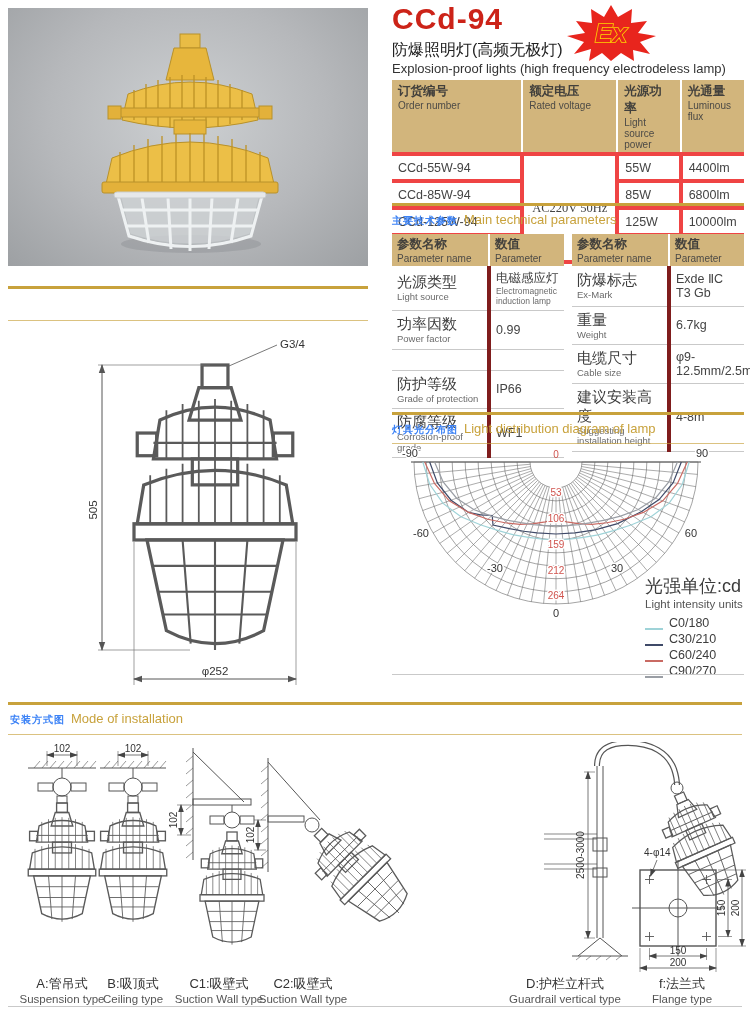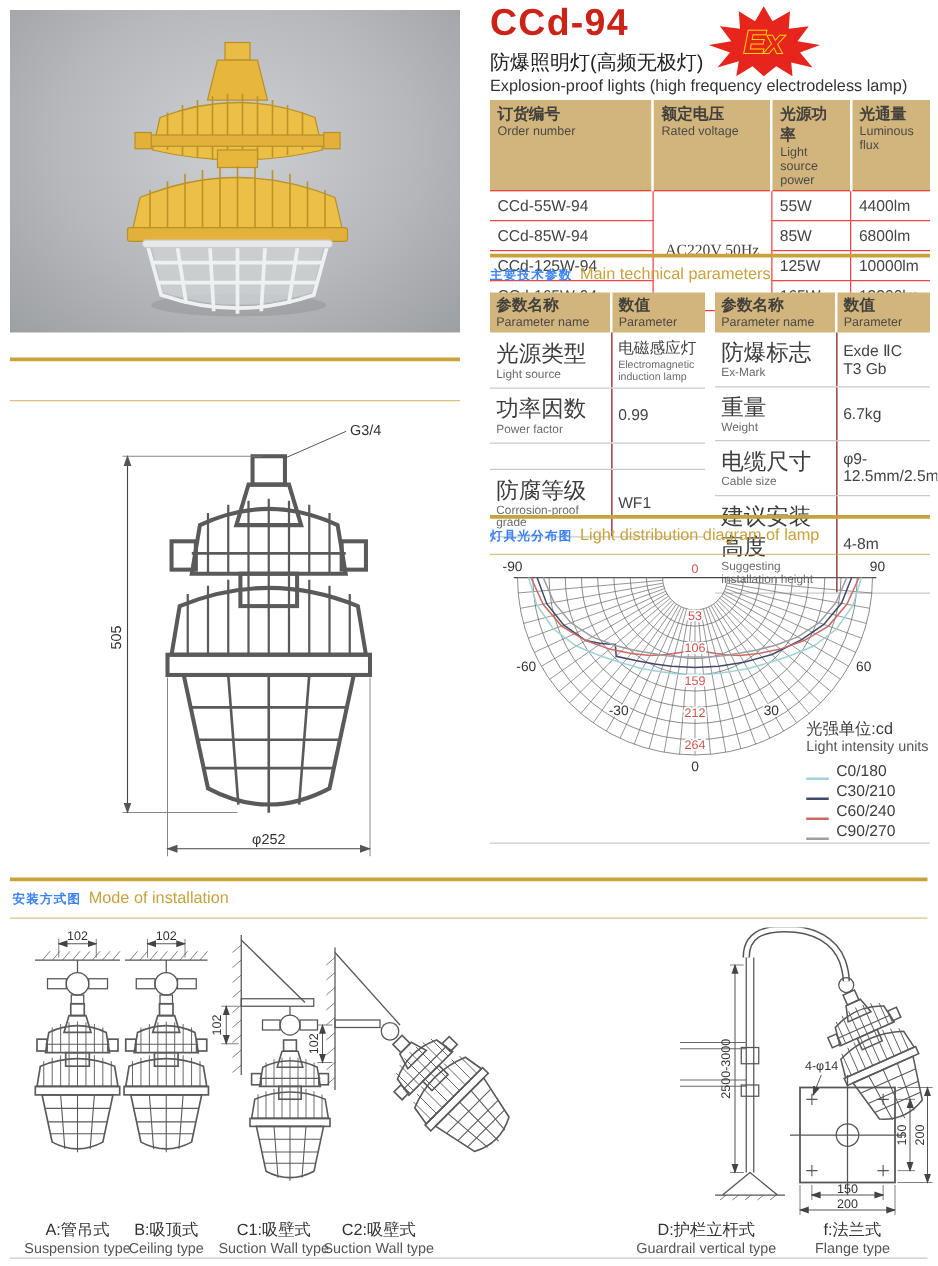--- a/index.html
+++ b/index.html
@@ -20,37 +20,37 @@
   #model{left:392px;top:2px;font-size:30px;font-weight:bold;color:#cc2318;letter-spacing:1px;}
   #sub-zh{left:392px;top:40px;font-size:16px;color:#222;}
   #sub-en{left:392px;top:61px;font-size:13px;color:#333;}
   
   table{border-collapse:collapse;}
   #order-table{left:392px;top:80px;width:352px;font-size:12.5px;}
   #order-table th{background:#d2b57c;text-align:left;vertical-align:top;padding:3px 6px 2px;border-right:2px solid #fff;}
   #order-table th:last-child{border-right:none;}
   th .hzh{display:block;font-size:12.5px;font-weight:bold;color:#42403c;}
   th .hen{display:block;font-size:10px;font-weight:normal;color:#4c4a46;line-height:11px;}
-  #order-table td{border:1px solid #ef4444;padding:3px 6px;font-size:12.5px;color:#444;height:17px;}
+  #order-table td{border:4px solid #ef4444;padding:3px 6px;font-size:12.5px;color:#444;height:17px;}
   #order-table td.vcell{text-align:center;font-family:Liberation Serif, serif;}
   #order-table tr td:first-child{border-left:none;}
   #order-table tr td:last-child{border-right:none;}
   
   .tech-table{width:172px;font-size:11.5px;table-layout:fixed;}
   .tech-table th{background:#d2b57c;text-align:left;vertical-align:top;padding:2px 5px;border-right:2px solid #fff;}
   .tech-table th:last-child{border-right:none;margin-left:46px;}
   .tech-table td{border-bottom:1px solid #c9c9c9;padding:4px 5px;vertical-align:middle;color:#444;}
-  .tech-table td.val{border-left:1px solid #7f1d1d;font-size:12.5px;}
-  .nzh{display:block;font-size:18px;color:#3d3d3d;}
+  .tech-table td.val{border-left:4px solid #7f1d1d;font-size:12.5px;}
+  .nzh{display:block;font-size:15px;color:#3d3d3d;}
   .nen{display:block;font-size:9.5px;color:#6b6b6b;line-height:10.5px;}
   .vsub{display:block;font-size:8.5px;color:#6b6b6b;line-height:9.5px;}
   .spacer-row td{height:12px;}
   
   #legend{left:645px;top:574px;width:102px;}
-  #legend .unit-zh{font-size:13px;color:#3a3a3a;}
+  #legend .unit-zh{font-size:18px;color:#3a3a3a;}
   #legend .unit-en{font-size:11.5px;color:#555;margin-bottom:4px;}
   .legend-row{display:flex;align-items:flex-end;height:16px;}
   .legend-line{display:inline-block;width:18px;height:2px;margin-right:6px;background:#888;}
   .legend-label{font-size:12.5px;color:#3d3d3d;}
   #beam{left:392px;top:620px;}
   #beam .zh{font-size:13.5px;color:#333;}
   #beam .en{font-size:12.5px;color:#444;margin-top:3px;}
   
   .mode-label{top:975px;width:150px;text-align:center;transform:translateX(-50%);}
   .mode-label .zh{font-size:13px;color:#333;}
@@ -174,20 +174,27 @@
       <td>
             <span class="nzh">功率因数</span>
             <span class="nen">Power factor</span>
           </td>
       <td class="val">0.99</td>
     </tr>
     <tr class="spacer-row">
           <td></td>
           <td class="val"></td>
         </tr>
+    <tr>
+      <td>
+            <span class="nzh">防护等级</span>
+            <span class="nen">Grade of protection</span>
+          </td>
+      <td class="val">IP66</td>
+    </tr>
     <tr>
       <td>
             <span class="nzh">防腐等级</span>
             <span class="nen">Corrosion-proof grade</span>
           </td>
       <td class="val">WF1</td>
     </tr>
   </tbody>
     </table>
 

